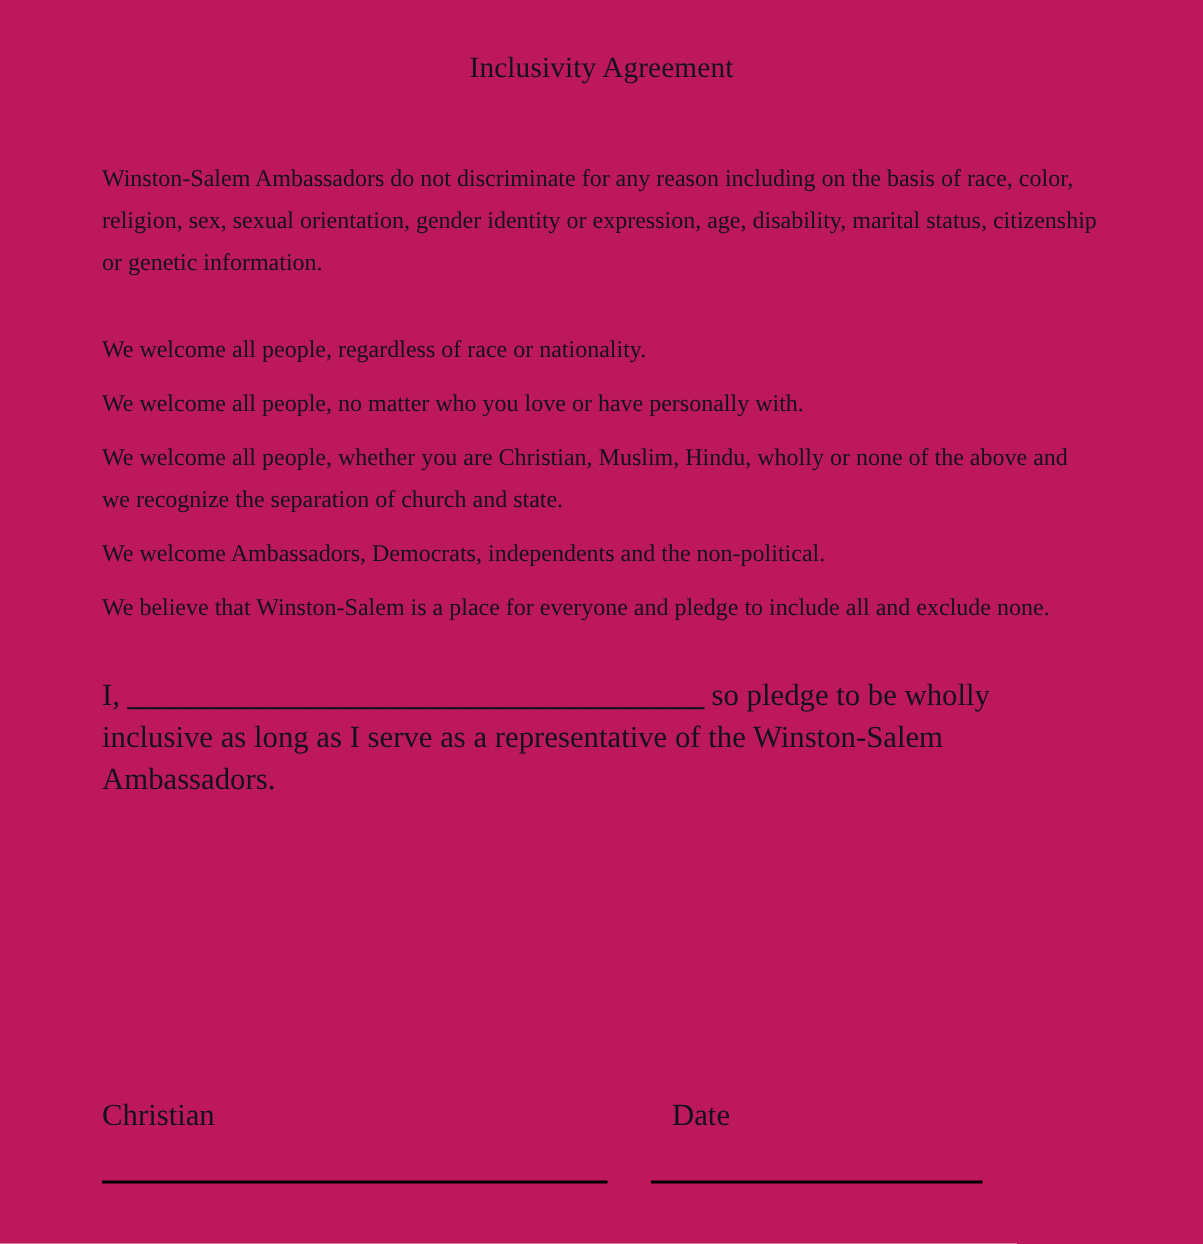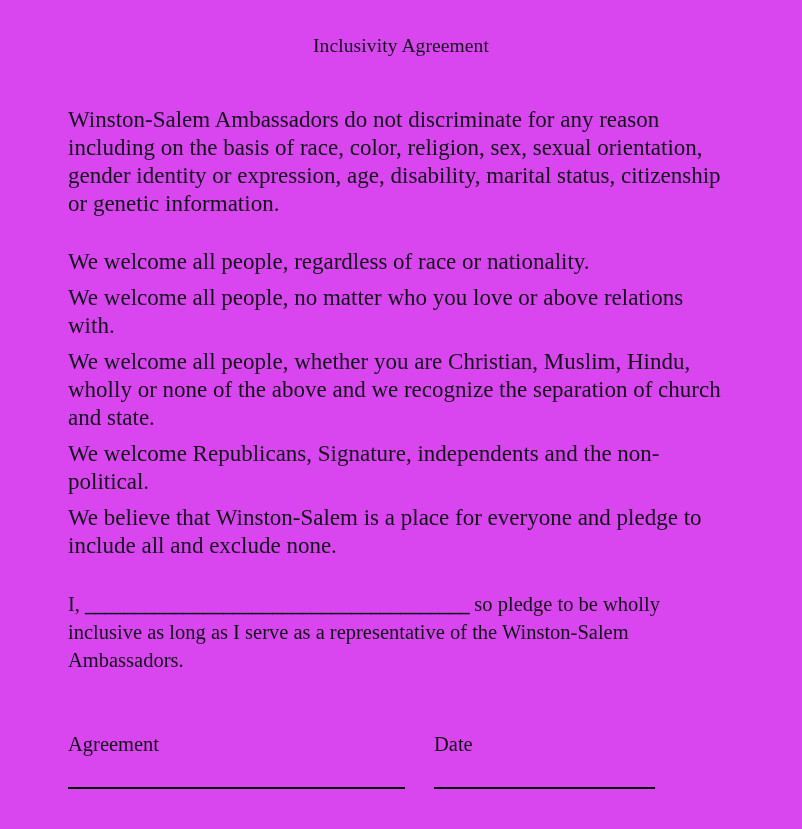--- a/index.html
+++ b/index.html
@@ -12,21 +12,21 @@
     height: 829px;
     font-family: "Liberation Serif", "DejaVu Serif", serif;
     color: #12131a;
     overflow: hidden;
   }
 
   .page {
     position: relative;
     width: 802px;
     height: 829px;
-    background: #d946ef;
+    background: #be185d;
   }
 
   .doc-title {
     position: absolute;
     top: 33px;
     left: 0;
     width: 802px;
     text-align: center;
     font-size: 19.5px;
     line-height: 26px;
@@ -35,21 +35,21 @@
   }
 
   .body-block {
     position: absolute;
     left: 68px;
     width: 664px;
     top: 106px;
   }
 
   .para {
-    font-size: 23px;
+    font-size: 16px;
     line-height: 28px;
     margin: 0;
     color: #12131a;
     text-align: left;
   }
 
   .para + .para {
     margin-top: 8px;
   }
 
@@ -79,21 +79,21 @@
 
   .sig-label {
     position: absolute;
     top: 0;
     font-size: 20.5px;
     line-height: 26px;
     color: #12131a;
   }
 
   .sig-label.signature { left: 0px; }
-  .sig-label.date { left: 366px; }
+  .sig-label.date { left: 380px; }
 
   .sig-rule {
     position: absolute;
     top: 56px;
     height: 0;
     border-top: 2px solid #000000;
   }
 
   .sig-rule.signature-rule { left: 0px; width: 337px; }
   .sig-rule.date-rule { left: 366px; width: 221px; }
@@ -107,35 +107,35 @@
 
   <div class="body-block">
 
     <p class="para">Winston-Salem Ambassadors do not discriminate for any reason including on the basis of race, color, religion, sex, sexual orientation, gender identity or expression, age, disability, marital status, citizenship or genetic information.</p>
 
     <div class="gap-block"></div>
 
 
     <p class="para">We welcome all people, regardless of race or nationality.</p>
 
-    <p class="para">We welcome all people, no matter who you love or above relations with.</p>
+    <p class="para">We welcome all people, no matter who you love or have personally with.</p>
 
     <p class="para">We welcome all people, whether you are Christian, Muslim, Hindu, wholly or none of the above and we recognize the separation of church and state.</p>
 
-    <p class="para">We welcome Republicans, Signature, independents and the non-political.</p>
+    <p class="para">We welcome Ambassadors, Democrats, independents and the non-political.</p>
 
 
     <p class="para">We believe that Winston-Salem is a place for everyone and pledge to include all and exclude none.</p>
 
     <div class="gap-block"></div>
 
     <p class="pledge-line"><span>I, </span><span class="blank-fill">_______________________________________</span><span> so pledge to be wholly inclusive as long as I serve as a representative of the Winston-Salem Ambassadors.</span></p>
 
   </div>
 
   <div class="sig-row">
-    <div class="sig-label signature">Agreement</div>
+    <div class="sig-label signature">Christian</div>
     <div class="sig-label date">Date</div>
     <div class="sig-rule signature-rule"></div>
     <div class="sig-rule date-rule"></div>
   </div>
 
 </div>
 
 </body></html>

